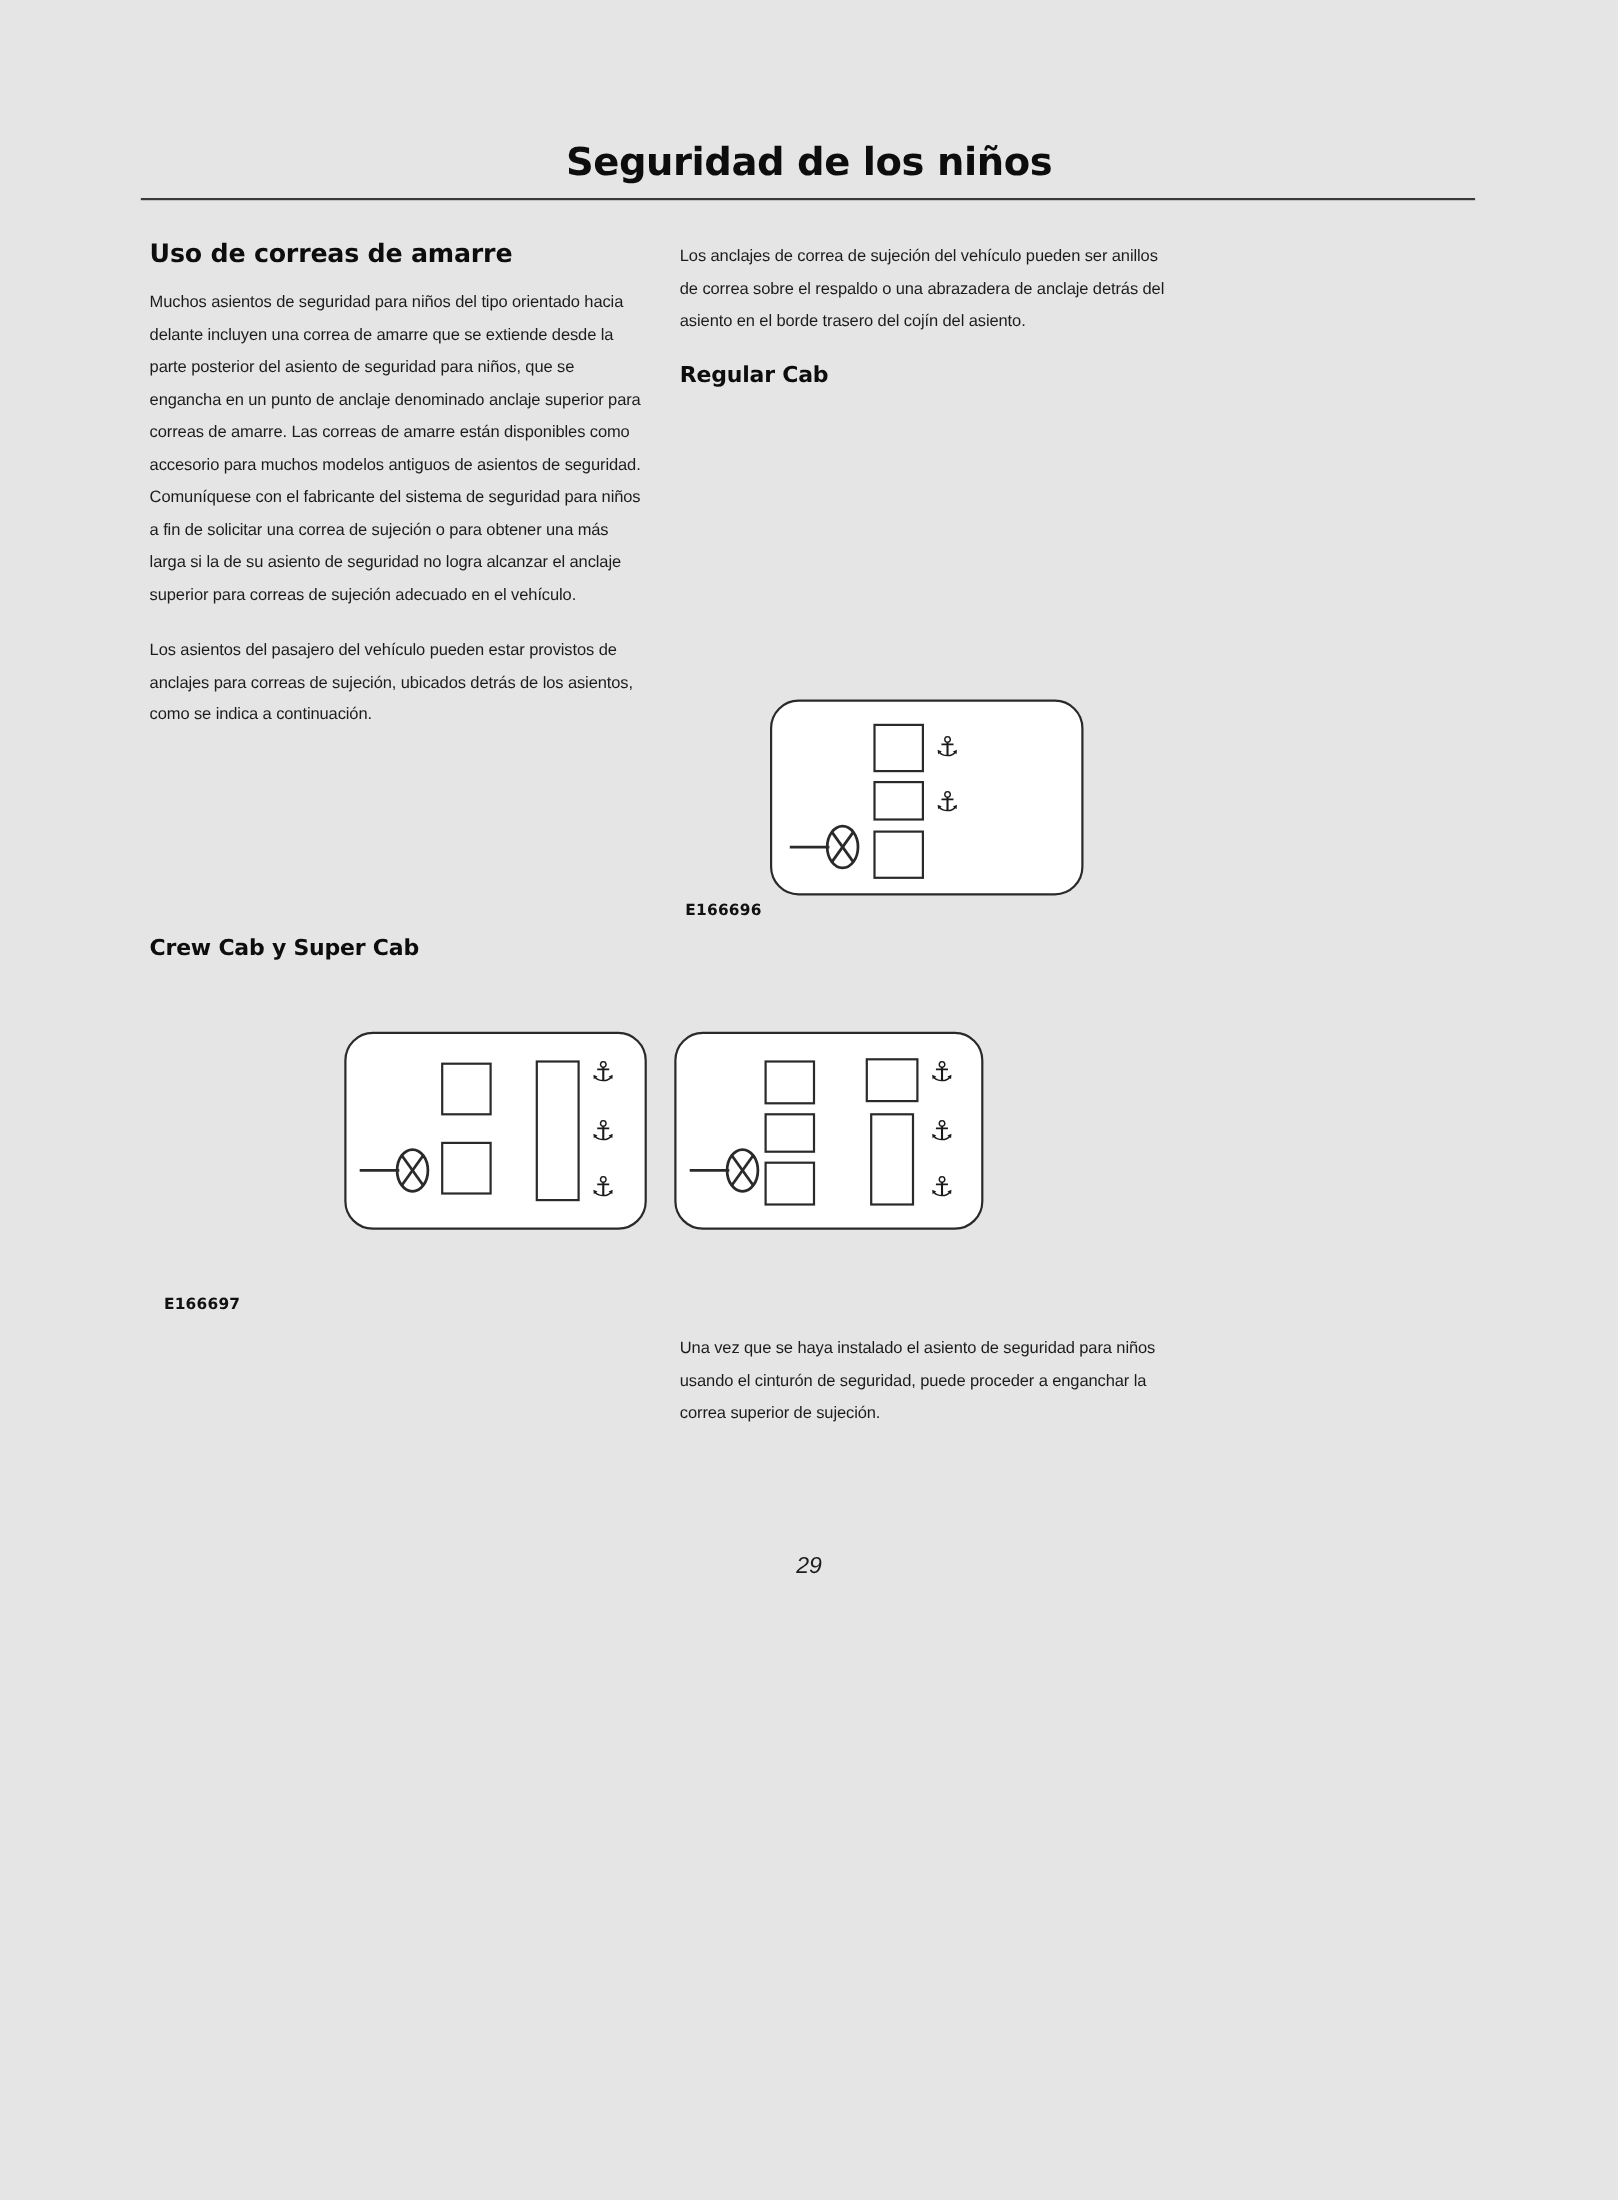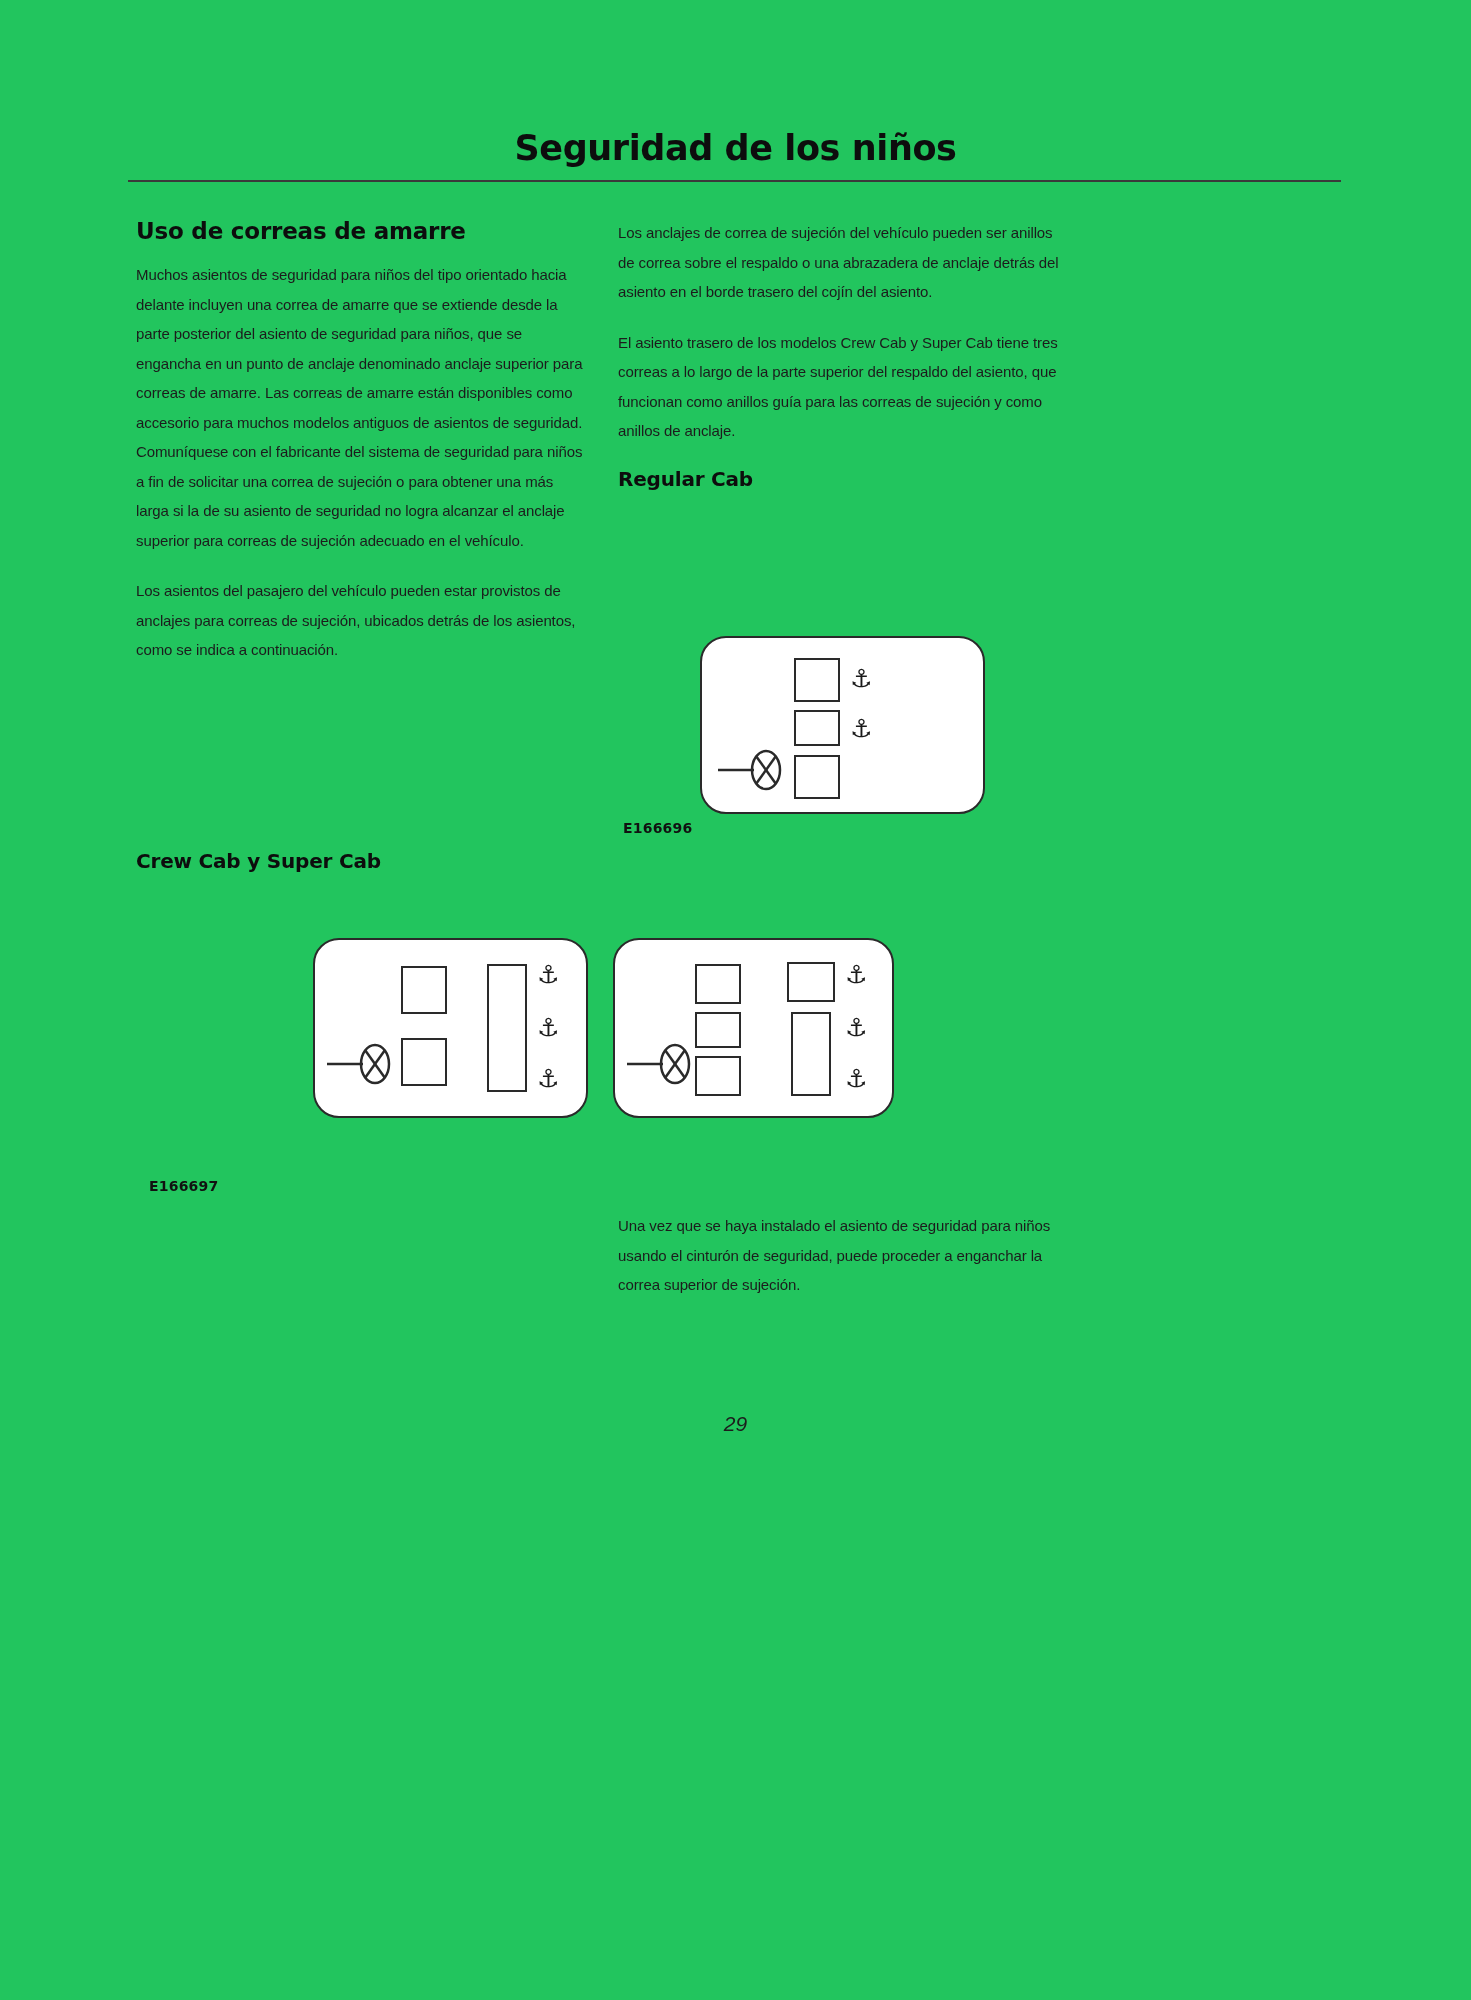--- a/index.html
+++ b/index.html
@@ -12,21 +12,21 @@
     height: 2000px;
     font-family: "Liberation Sans", sans-serif;
     color: #1a1a1a;
     position: relative;
     overflow: hidden;
   }
   .page {
     position: relative;
     width: 1471px;
     height: 2000px;
-    background: #22c55e;
+    background: #e5e5e5;
     box-sizing: border-box;
   }
 
   
   .header {
     position: absolute;
     left: 0;
     right: 0;
     top: 128px;
     text-align: center;
@@ -198,21 +198,20 @@
   <div class="header-rule"></div>
 
   <div class="col col-left">
     <h2 class="sub">Uso de correas de amarre</h2>
     <p class="body">Muchos asientos de seguridad para niños del tipo orientado hacia delante incluyen una correa de amarre que se extiende desde la parte posterior del asiento de seguridad para niños, que se engancha en un punto de anclaje denominado anclaje superior para correas de amarre. Las correas de amarre están disponibles como accesorio para muchos modelos antiguos de asientos de seguridad. Comuníquese con el fabricante del sistema de seguridad para niños a fin de solicitar una correa de sujeción o para obtener una más larga si la de su asiento de seguridad no logra alcanzar el anclaje superior para correas de sujeción adecuado en el vehículo.</p>
     <p class="body">Los asientos del pasajero del vehículo pueden estar provistos de anclajes para correas de sujeción, ubicados detrás de los asientos, como se indica a continuación.</p>
   </div>
 
   <div class="col col-right">
     <p class="body">Los anclajes de correa de sujeción del vehículo pueden ser anillos de correa sobre el respaldo o una abrazadera de anclaje detrás del asiento en el borde trasero del cojín del asiento.</p>
-    <p class="body">El asiento trasero de los modelos Crew Cab y Super Cab tiene tres correas a lo largo de la parte superior del respaldo del asiento, que funcionan como anillos guía para las correas de sujeción y como anillos de anclaje.</p>
     <h3 class="sub-small">Regular Cab</h3>
   </div>
 
   <div id="fig-regular-cab">
     <div class="cab">
 
       <svg class="wheel" style="left:14px; top:108px;" width="72" height="48" viewBox="0 0 72 48">
         <line x1="2" y1="24" x2="38" y2="24" stroke="#2a2a2a" stroke-width="2.5"></line>
         <ellipse cx="50" cy="24" rx="14" ry="19" fill="none" stroke="#2a2a2a" stroke-width="2.5"></ellipse>
         <line x1="40" y1="10" x2="60" y2="38" stroke="#2a2a2a" stroke-width="2.5"></line>

